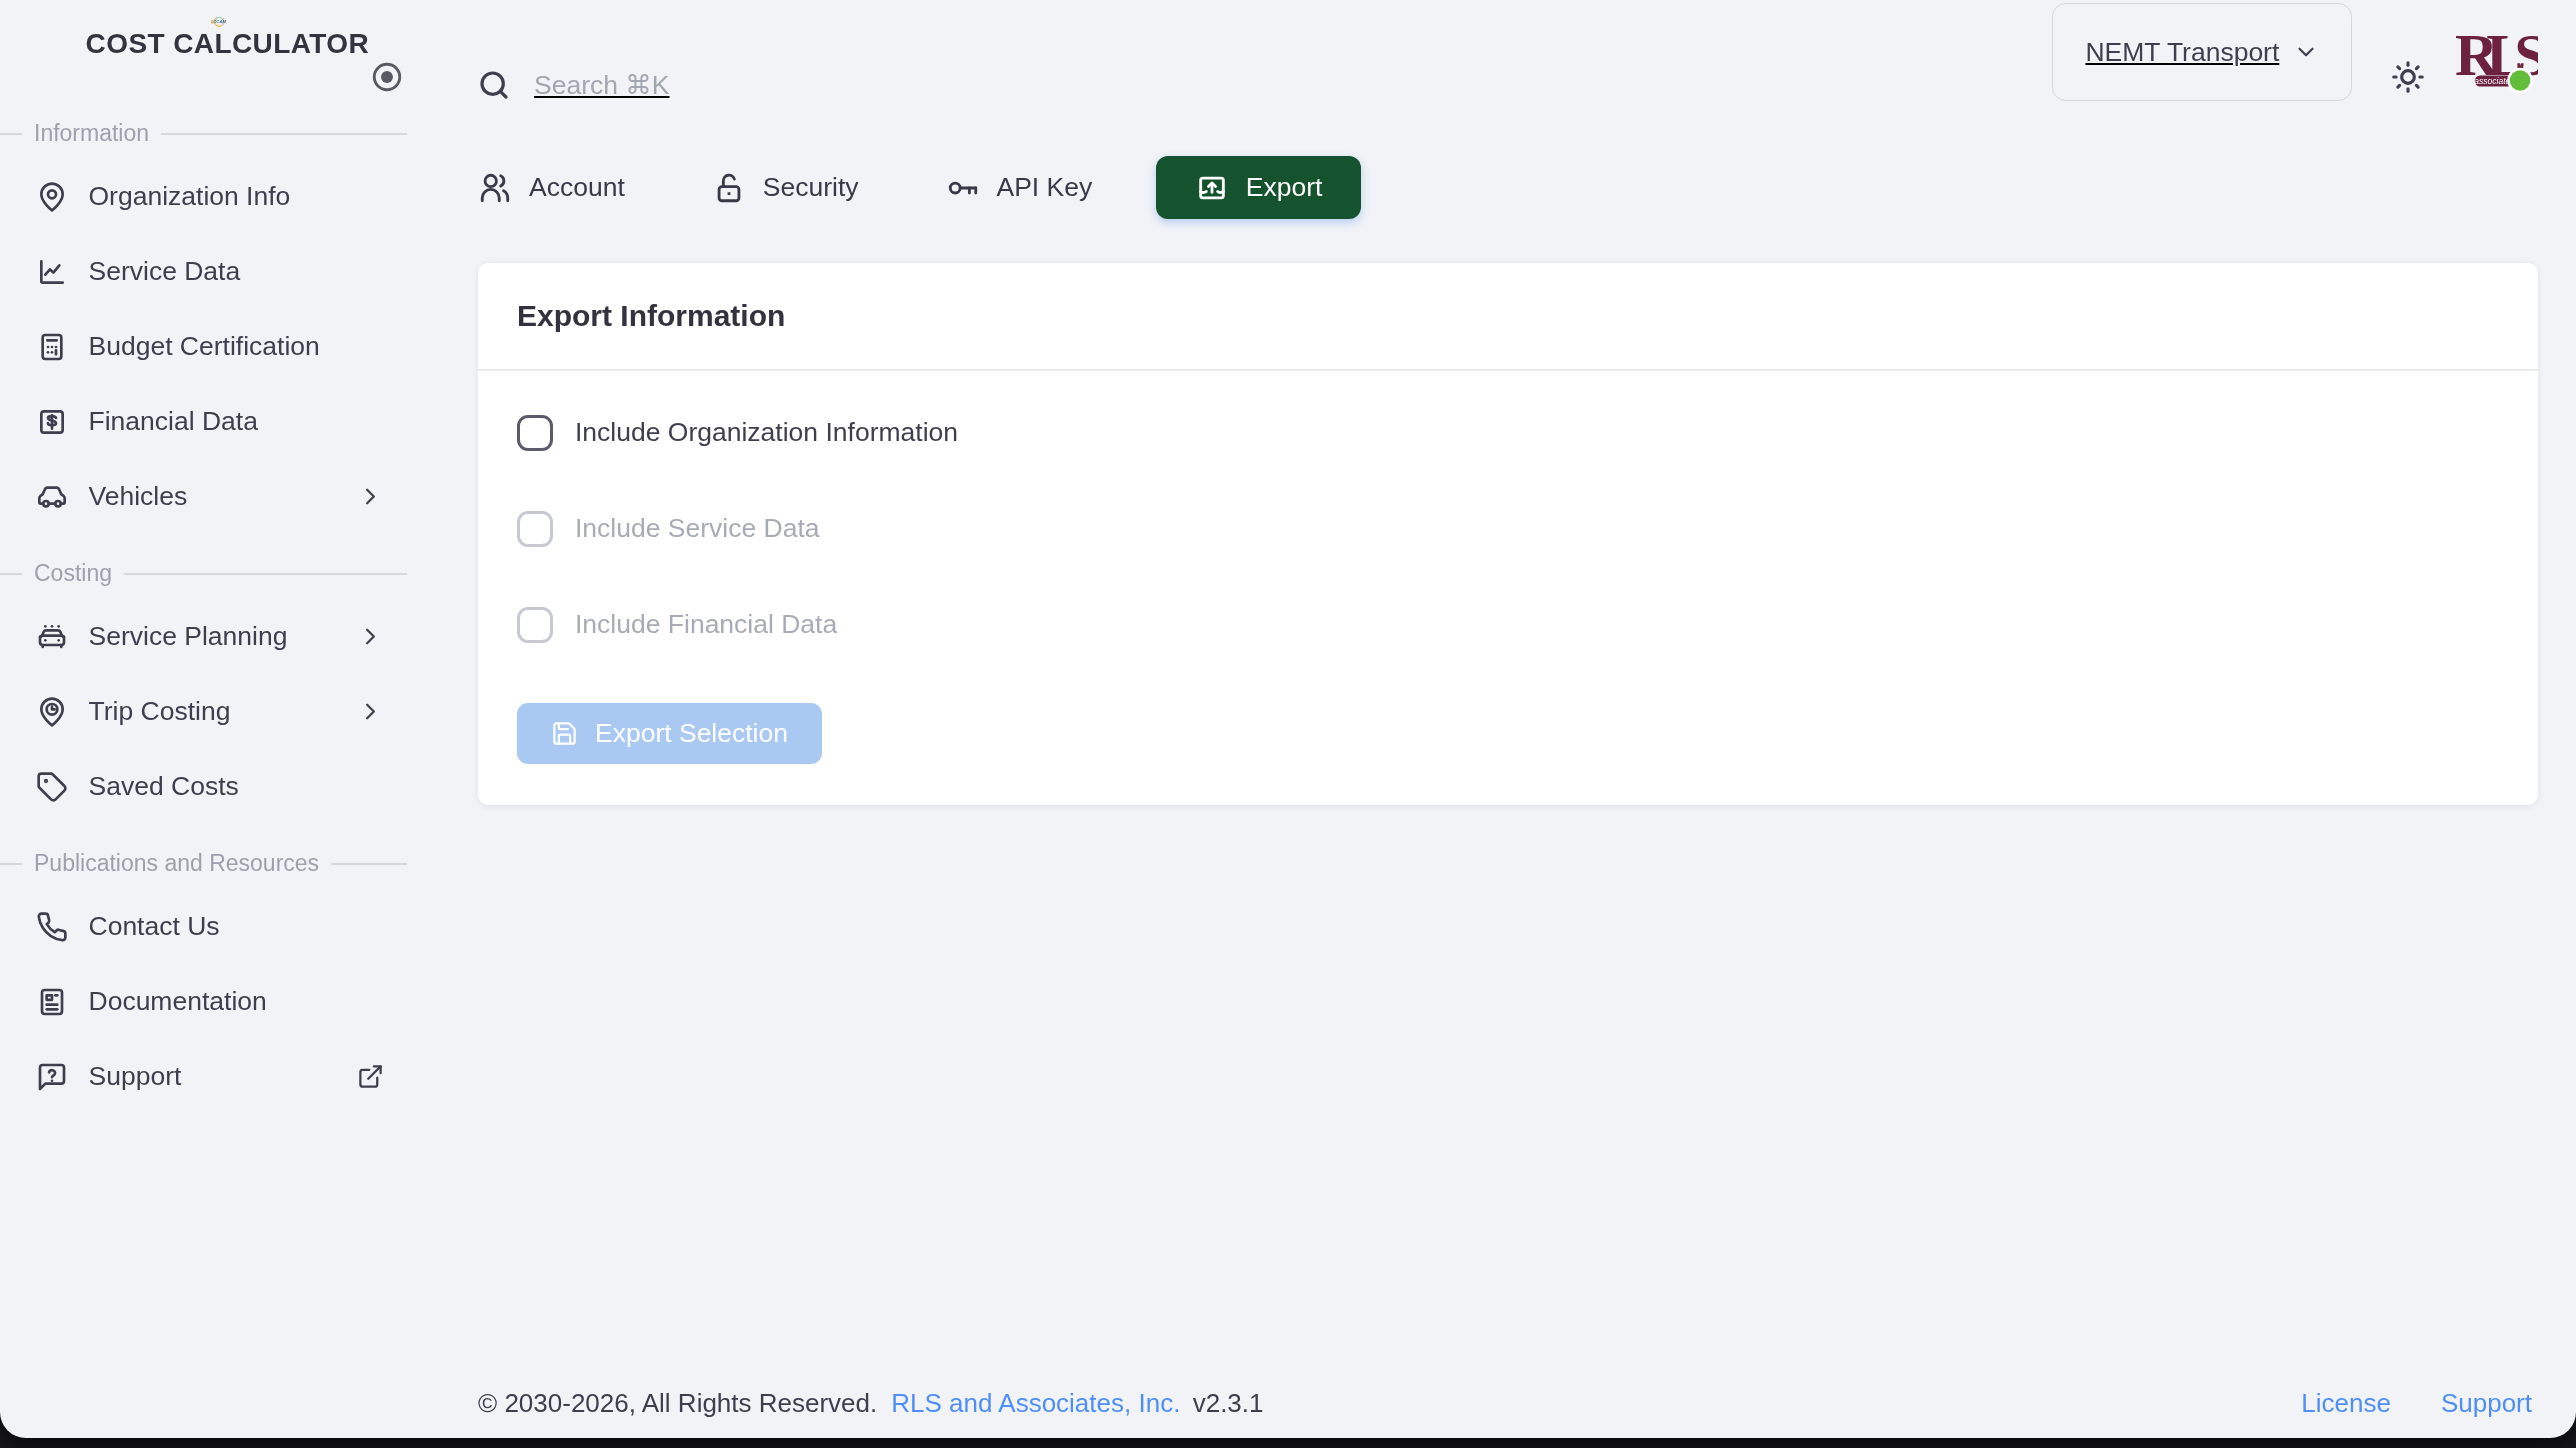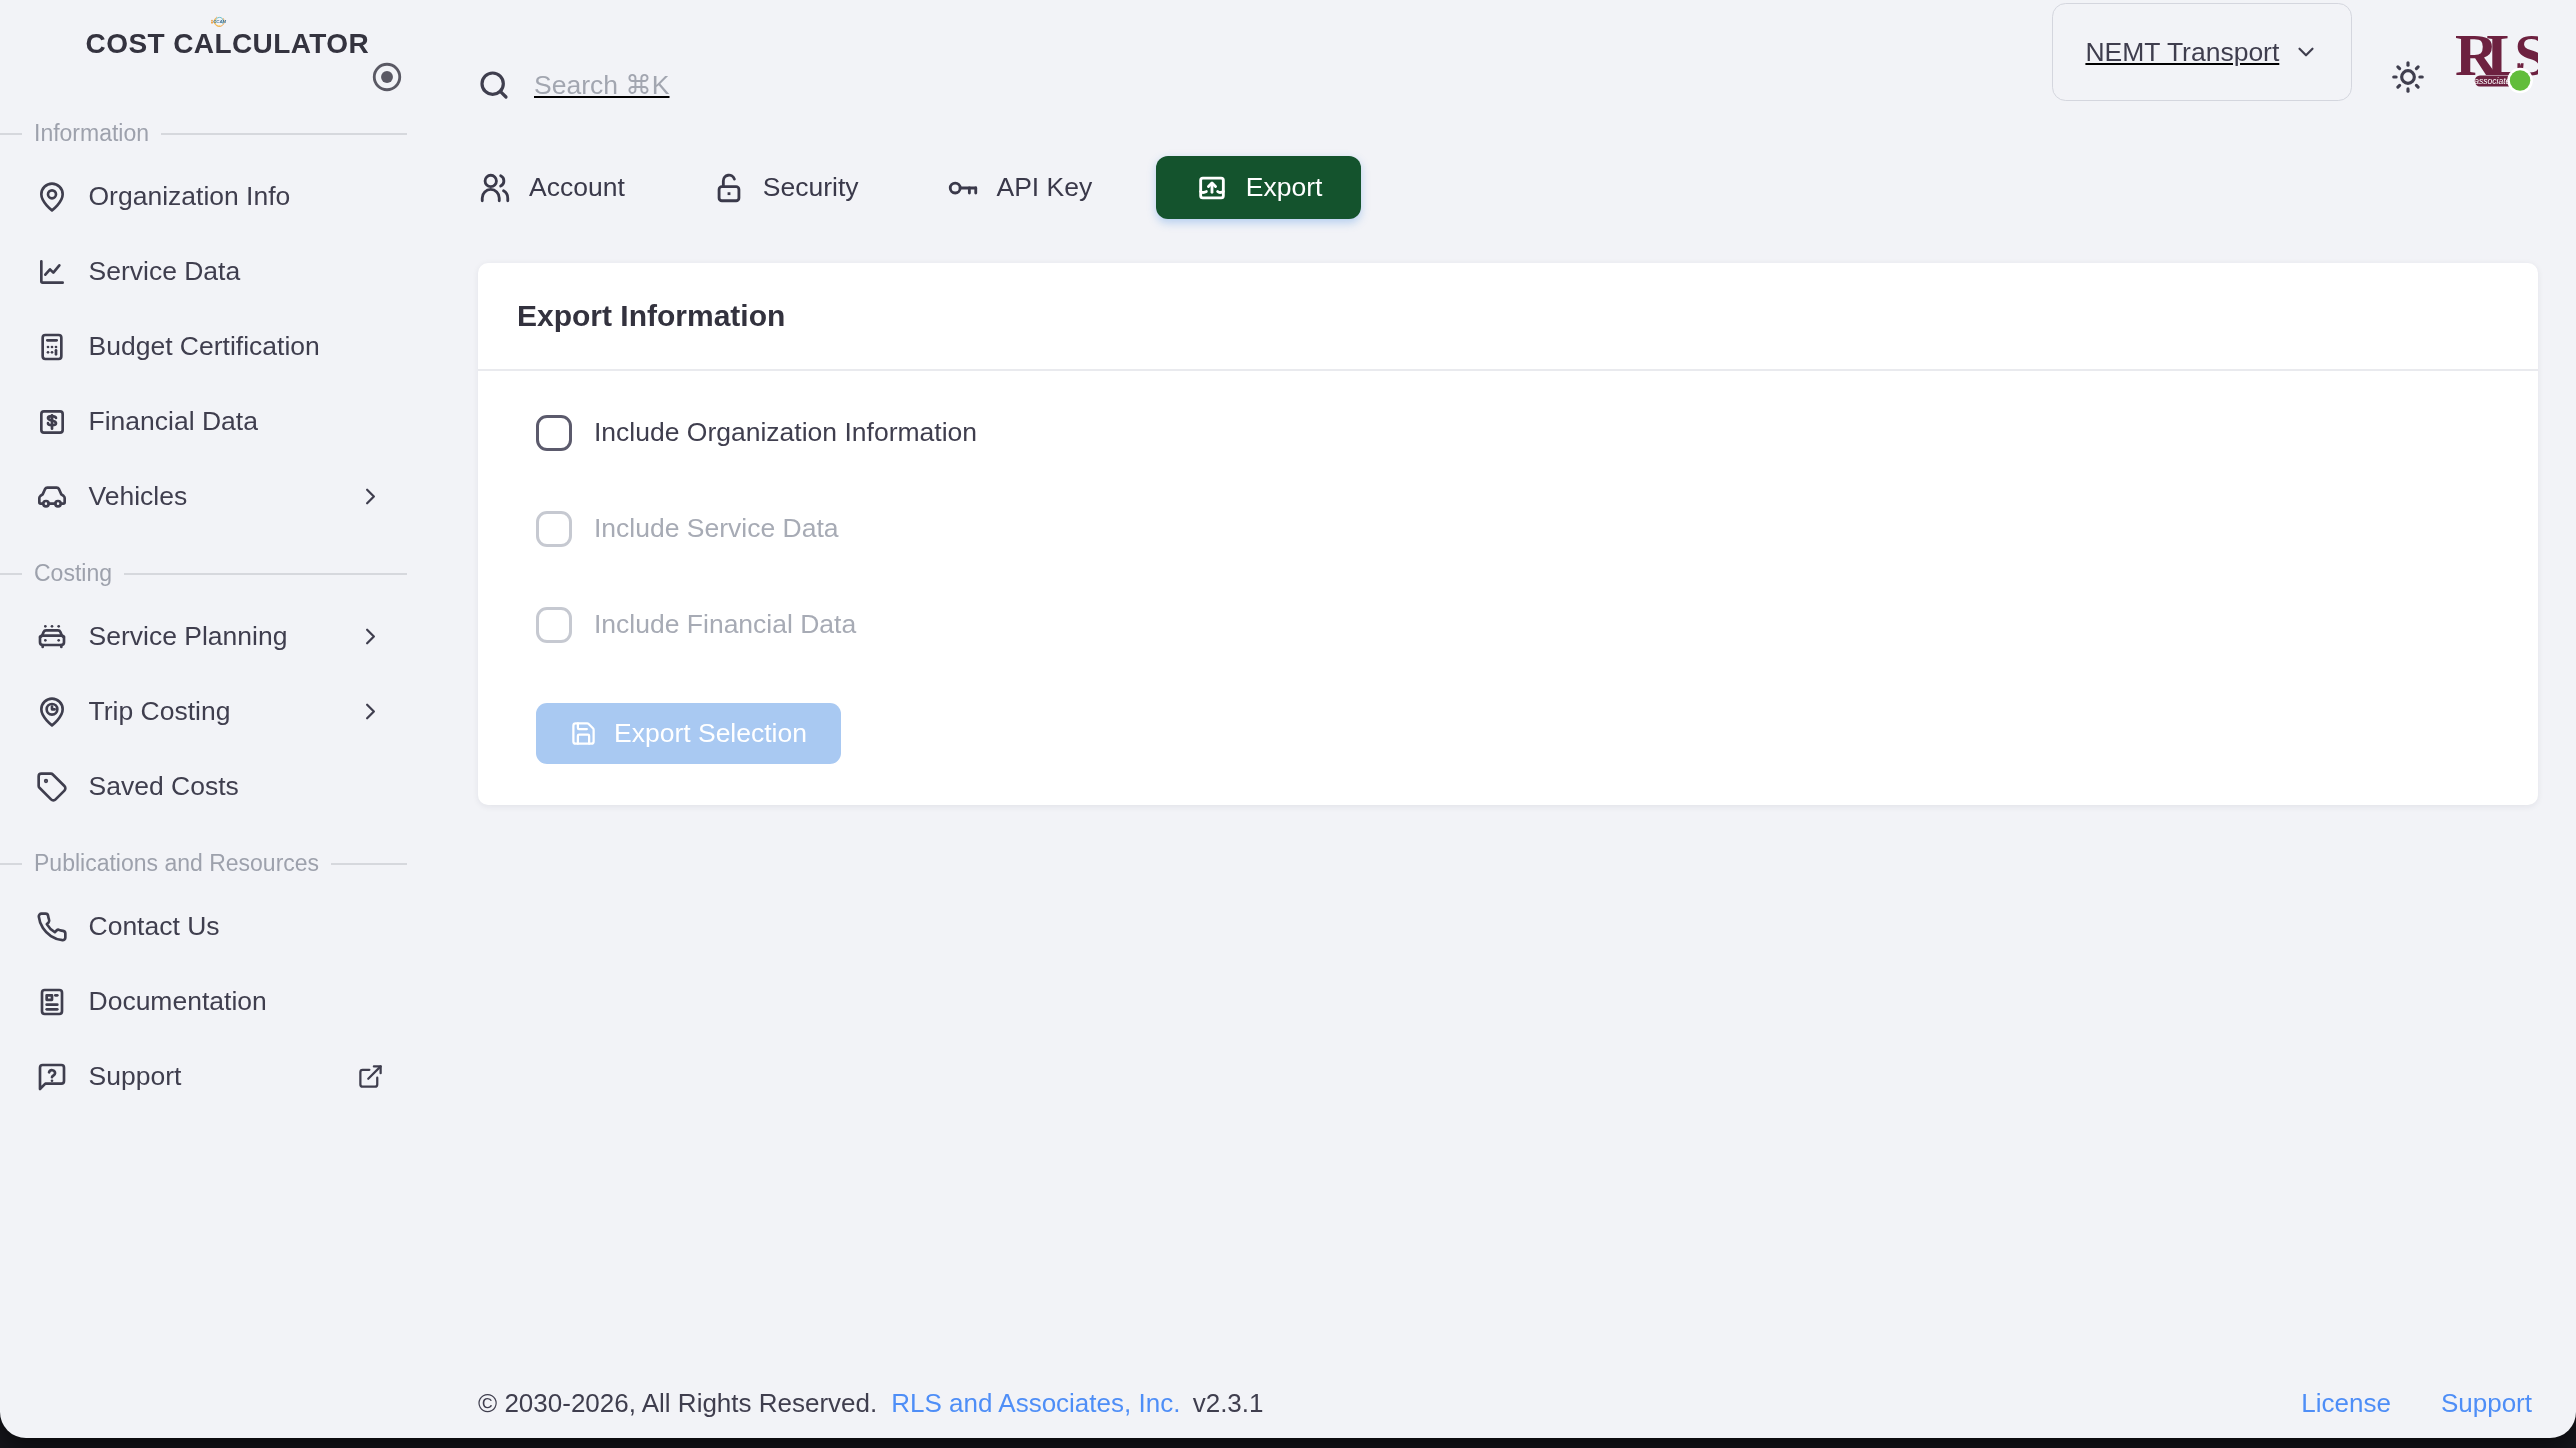--- a/index.html
+++ b/index.html
@@ -46,21 +46,21 @@
   .tab svg { width:34px; height:34px; }
   .tab-gap { width:46px; }
   .tab.active { background:#14532d; color:#fff; border-radius:12px; padding:0 39px; margin-left:43px;
                 box-shadow:0 3.4px 8.5px rgba(74,144,226,.35); }
 
   
   .card { margin-top:44px; background:#fff; border-radius:10px; box-shadow:0 1.7px 6.8px rgba(30,35,60,.07); }
   .card-header { padding:36px 39px; }
   .card-title { font-size:30px; font-weight:600; color:#33323e; }
   .card-divider { height:1.7px; background:#e9eaee; }
-  .card-body { padding:44px 39px 41px 58px; }
+  .card-body { padding:44px 39px 41px 39px; }
   .check-row { display:flex; align-items:center; gap:22px; margin-bottom:60px; cursor:pointer; }
   .checkbox { width:36px; height:36px; border:3.4px solid #5b5a6c; border-radius:11px; background:#fff; }
   .check-label { font-size:26.5px; color:#3f3e4e; }
   .check-row.disabled { cursor:default; }
   .check-row.disabled .checkbox { border-color:#c6c9d1; }
   .check-row.disabled .check-label { color:#a7abb5; }
   .export-btn { display:inline-flex; align-items:center; gap:17px; height:61px; padding:0 34px;
                 background:#a9c9f2; color:#fff; font-size:26.5px; font-weight:500; border:none; border-radius:11px;
                 font-family:"Liberation Sans","DejaVu Sans",sans-serif; cursor:default; }
   .export-btn svg { width:27px; height:27px; }

